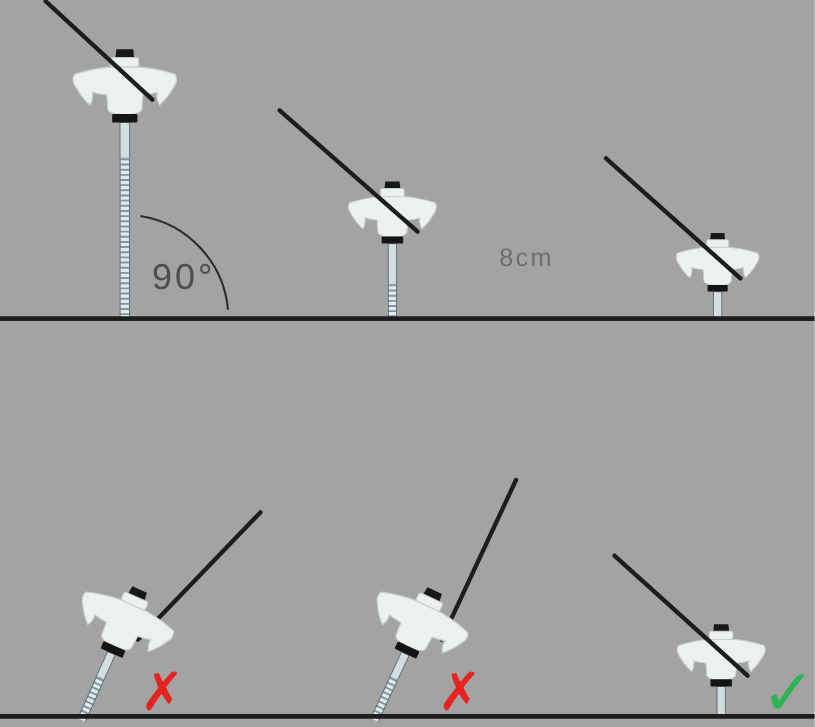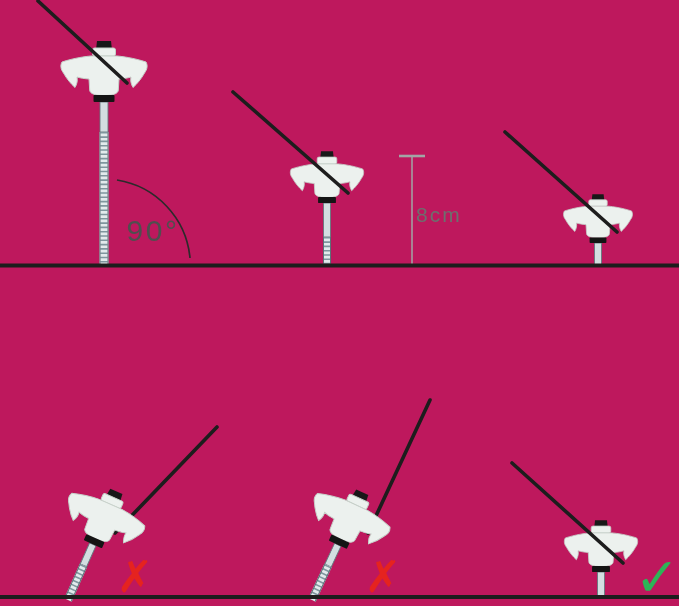--- a/index.html
+++ b/index.html
@@ -1,19 +1,19 @@
 <!DOCTYPE html>
 <html><head>
 <meta charset="utf-8">
 <style>
   html,body { margin:0; padding:0; background:#ffffff; }
   .stage {
     position:relative;
     width:679px; height:606px;
-    background:#be185d;
+    background:#a3a3a3;
     overflow:hidden;
     font-family:"Liberation Sans", sans-serif;
   }
   svg { display:block; }
 
   .ground   { stroke:#1d1d1d; stroke-width:4; }
   .rope     { stroke:#1d1d1d; stroke-width:3.6; stroke-linecap:round; fill:none; }
   .plastic  { fill:#ecf1ee; stroke:#c6d1ca; stroke-width:1; }
   .bolt     { fill:#181818; }
   .collar   { fill:#141414; }

